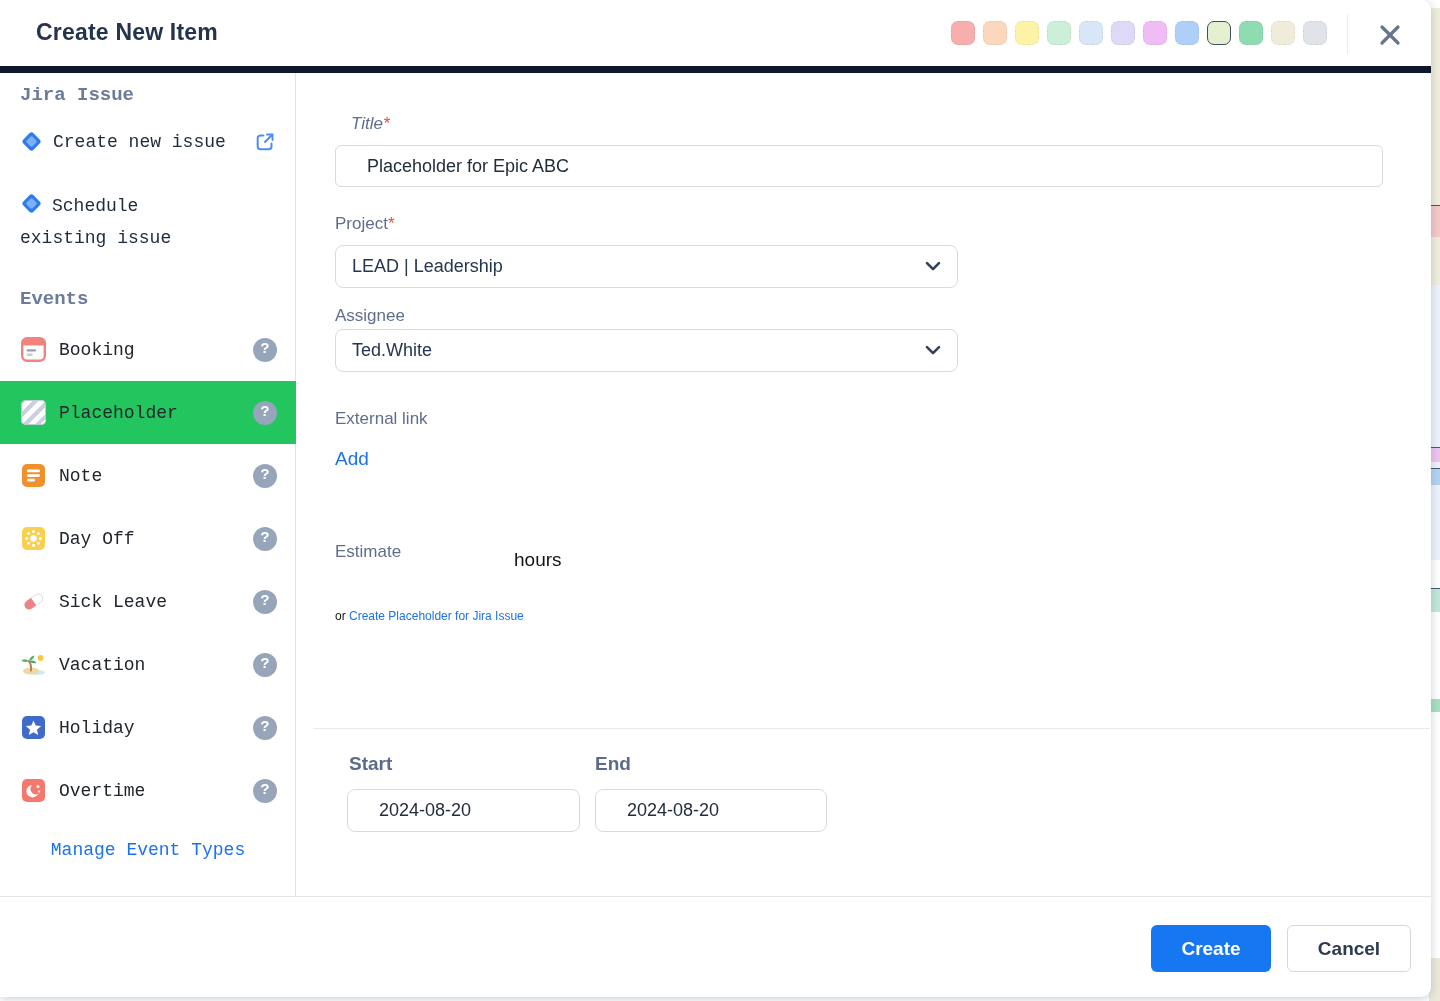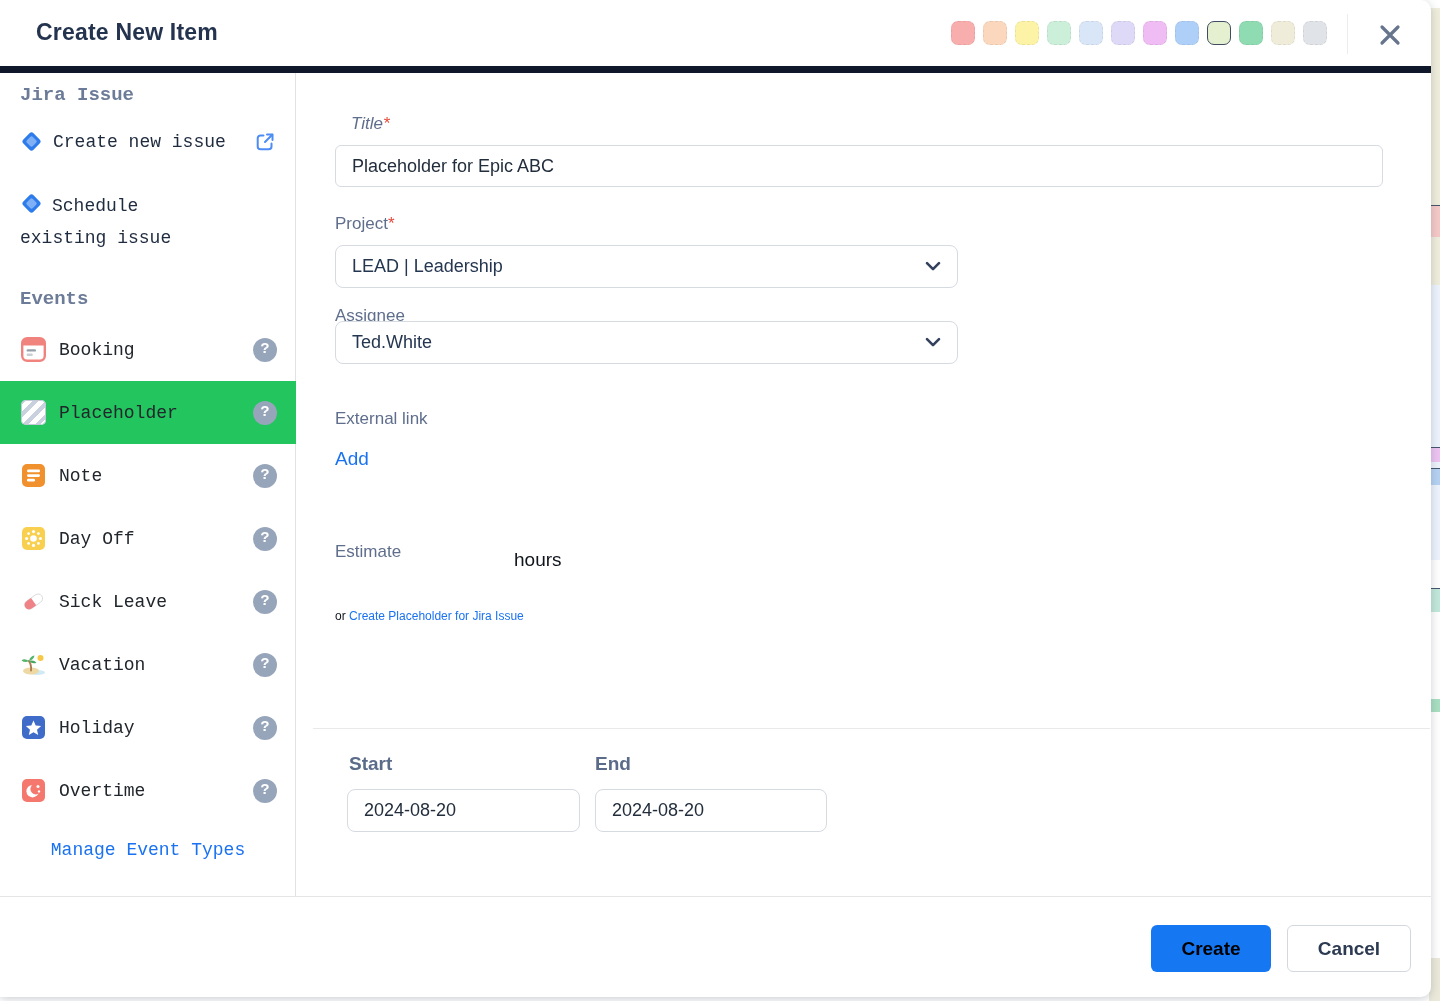--- a/index.html
+++ b/index.html
@@ -45,35 +45,35 @@
              background:repeating-linear-gradient(135deg,#c9d1de 0 4px,#ffffff 4px 9px);
              box-shadow:inset 0 0 0 1px #c2cad7; }
   .manage-link { position:absolute; left:0; top:767px; width:296px; text-align:center; font-size:18px;
                  color:#1b72f0; cursor:pointer; }
 
   
   .main { position:absolute; left:297px; top:73px; width:1134px; height:823px; }
   .field-label { position:absolute; font-size:17px; color:#5f6e8c; }
   .req { color:#e5493a; }
   .text-input { position:absolute; height:42px; border:1px solid #d6dae1; border-radius:6px; background:#fff;
-                font-family:"Liberation Sans",sans-serif; font-size:18px; color:#232e3d; padding:0 16px; outline:none; }
+                font-family:"Liberation Sans",sans-serif; font-size:18px; color:#232e3d; padding:0 31px; outline:none; }
   .selectbox { position:absolute; height:43px; border:1px solid #d6dae1; border-radius:8px; background:#fff;
                display:flex; align-items:center; padding:0 16px; cursor:pointer; }
   .selectbox .sel-value { font-size:18px; color:#253650; }
   .selectbox .chev { margin-left:auto; display:flex; }
   .link { color:#1b72f0; cursor:pointer; }
   .plain-dark { color:#10151c; }
   .section-divider { position:absolute; left:16px; top:655px; width:1117px; height:1px; background:#e9e9e9; }
   .date-label { position:absolute; font-size:19px; font-weight:700; color:#5b6b8a; }
 
   
   .footer { position:absolute; left:0; top:896px; width:100%; height:101px; border-top:1px solid #e5e5e5; }
   .btn { position:absolute; top:28px; height:47px; border-radius:6px; font-family:"Liberation Sans",sans-serif;
          font-size:19px; font-weight:600; display:flex; align-items:center; justify-content:center; cursor:pointer; border:none; }
-  .btn-create { left:1151px; width:120px; background:#1677f3; color:#000000; }
+  .btn-create { left:1151px; width:120px; background:#1677f3; color:#ffffff; }
   .btn-cancel { left:1287px; width:124px; background:#ffffff; color:#2c3a52; border:1px solid #d3d8df; }
 </style>
 </head>
 <body>
 
 <div class="stage">
 
   <div class="backdrop-strip">
       <div class="seg" style="top: 8px; height: 277px; background: rgb(239, 237, 220);"></div>
       <div class="seg" style="top: 285px; height: 275px; background: rgb(237, 243, 252);"></div>
@@ -268,21 +268,21 @@
       <div class="selectbox" style="left:38px; top:172px; width:623px;">
         <span class="sel-value">LEAD | Leadership</span>
         <span class="chev">
           <svg width="16" height="11" viewBox="0 0 16 11">
               <path d="M2 2.2 l6 6 6-6" stroke="#33415c" stroke-width="2.6" fill="none" stroke-linecap="round" stroke-linejoin="round"></path>
             </svg>
         </span>
       </div>
 
       <div class="field-label" style="left:38px; top:233px;">Assignee</div>
-      <div class="selectbox" style="left:38px; top:248px; width:623px;">
+      <div class="selectbox" style="left:38px; top:256px; width:623px;">
         <span class="sel-value">Ted.White</span>
         <span class="chev">
           <svg width="16" height="11" viewBox="0 0 16 11">
               <path d="M2 2.2 l6 6 6-6" stroke="#33415c" stroke-width="2.6" fill="none" stroke-linecap="round" stroke-linejoin="round"></path>
             </svg>
         </span>
       </div>
 
       <div class="field-label" style="left:38px; top:336px;">External link</div>
       <div class="link" style="position:absolute; left:38px; top:375px; font-size:19px;">Add</div>

